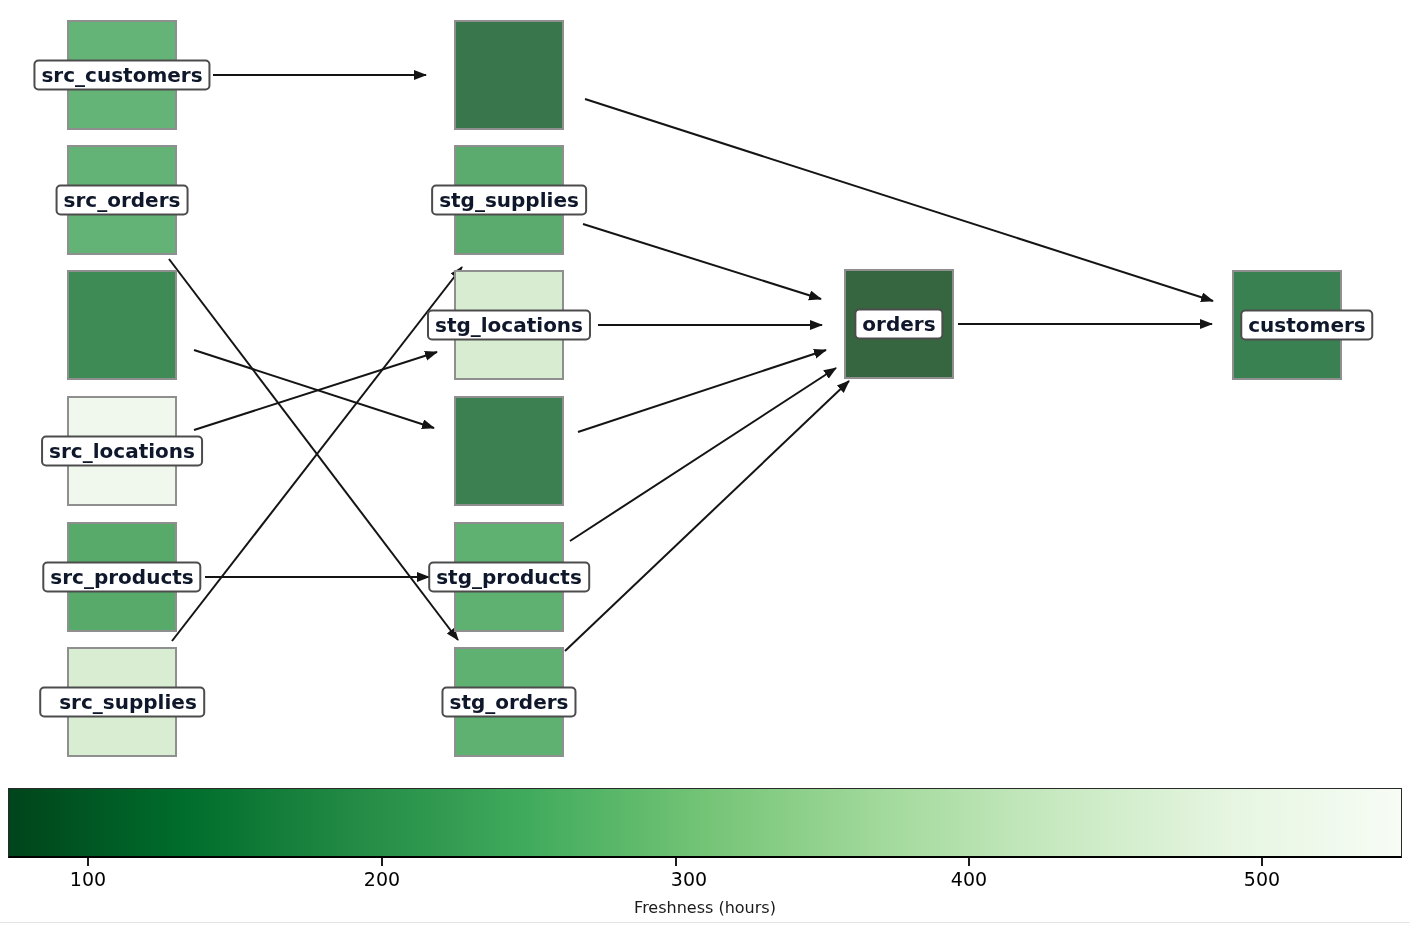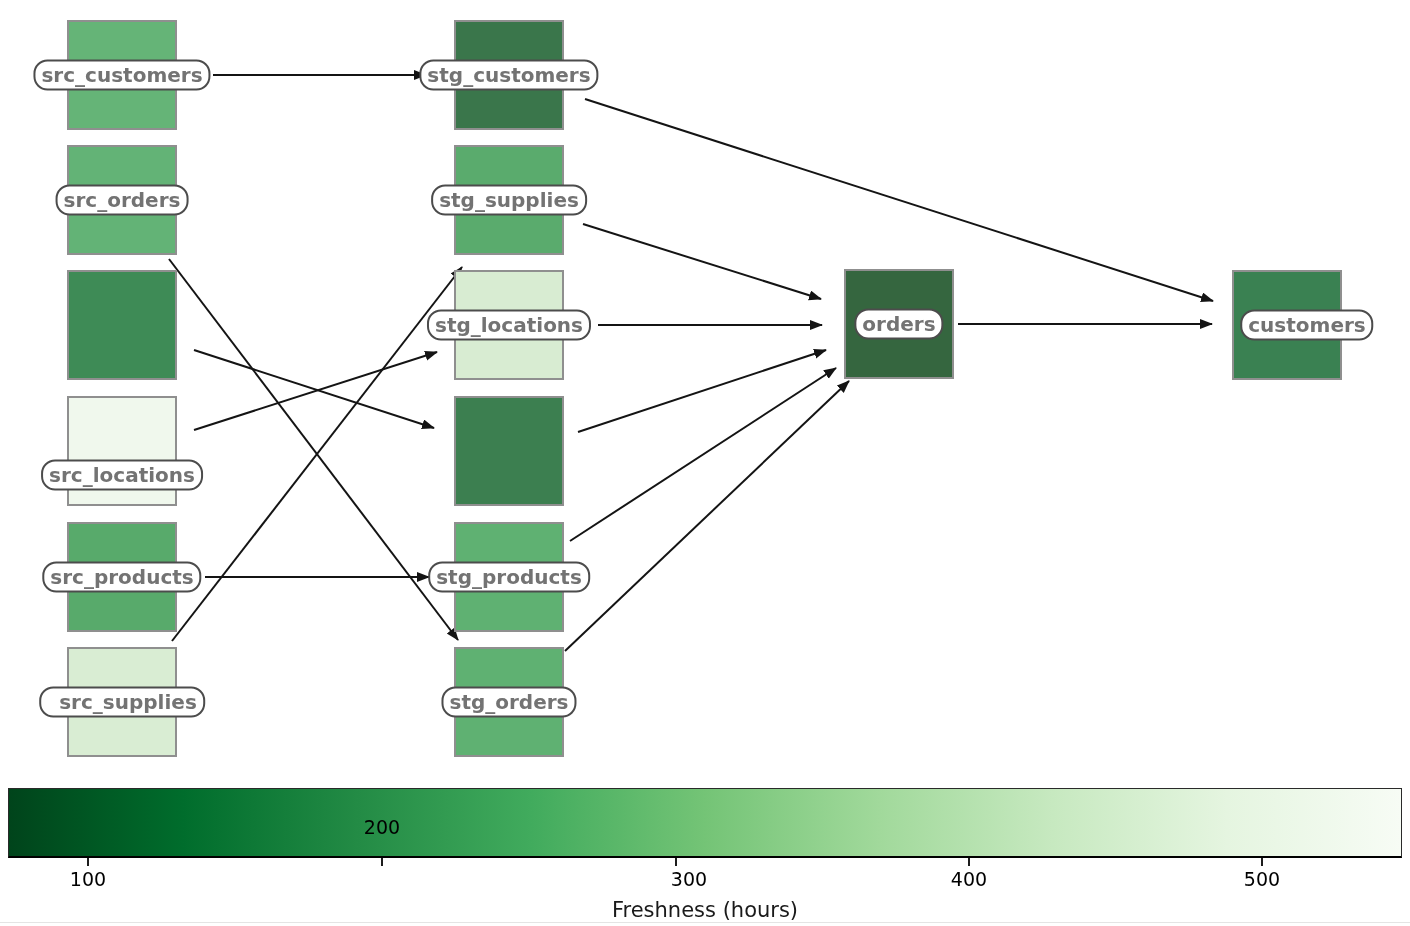--- a/index.html
+++ b/index.html
@@ -14,25 +14,25 @@
   #graph-svg {
     position: absolute;
     left: 0; top: 0;
   }
   #labels-layer { position: absolute; left: 0; top: 0; width: 100%; height: 100%; pointer-events: none; }
   .node-label {
     position: absolute;
     transform: translate(-50%, -50%);
     background: #ffffff;
     border: 2px solid #4c4c4c;
-    border-radius: 14px;
+    border-radius: 5px;
     padding: 1px 6px 2px 6px;
     font-size: 20px;
     font-weight: bold;
-    color: #737373;
+    color: #0f172a;
     white-space: nowrap;
     line-height: 1.2;
   }
   #colorbar-wrap { position: absolute; left: 0; top: 0; width: 100%; }
   #colorbar {
     position: absolute;
     border: 1px solid #2a2a2a;
     border-bottom: 2px solid #000000;
     box-sizing: border-box;
   }
@@ -44,21 +44,21 @@
   }
   .cb-tick-label {
     position: absolute;
     transform: translateX(-50%);
     font-size: 19px;
     color: #000000;
   }
   #cb-title {
     position: absolute;
     transform: translateX(-50%);
-    font-size: 21px;
+    font-size: 16px;
     color: #1a1a1a;
   }
   #bottom-rule {
     position: absolute;
     left: 0;
     width: 100%;
     height: 1px;
     background: #e4e4e4;
   }
 </style>
@@ -101,39 +101,38 @@
         <rect x="455" y="523" width="108" height="108" fill="#5fb172" stroke="#8f8f8f" stroke-width="2"></rect>
         <rect x="455" y="648" width="108" height="108" fill="#5fb172" stroke="#8f8f8f" stroke-width="2"></rect>
         <rect x="845" y="270" width="108" height="108" fill="#35663f" stroke="#8f8f8f" stroke-width="2"></rect>
         <rect x="1233" y="271" width="108" height="108" fill="#3a8152" stroke="#8f8f8f" stroke-width="2"></rect>
       </g>
   </svg>
 
   <div id="labels-layer">
       <div class="node-label" style="left: 122px; top: 75px;">src_customers</div>
       <div class="node-label" style="left: 122px; top: 200px;">src_orders</div>
-      <div class="node-label" style="left: 122px; top: 451px; margin-top: 24px;">src_locations</div>
+      <div class="node-label" style="left: 122px; top: 451px;">src_locations</div>
       <div class="node-label" style="left: 122px; top: 577px;">src_products</div>
       <div class="node-label" style="left: 122px; top: 702px; padding-left: 18px;">src_supplies</div>
-      <div class="node-label" style="left: 509px; top: 75px;">stg_customers</div>
       <div class="node-label" style="left: 509px; top: 200px;">stg_supplies</div>
       <div class="node-label" style="left: 509px; top: 325px;">stg_locations</div>
       <div class="node-label" style="left: 509px; top: 577px;">stg_products</div>
       <div class="node-label" style="left: 509px; top: 702px;">stg_orders</div>
       <div class="node-label" style="left: 899px; top: 324px;">orders</div>
       <div class="node-label" style="left: 1287px; top: 325px; margin-left: 20px;">customers</div>
     </div>
 
   <div id="colorbar-wrap">
     <div id="colorbar" style="left: 8px; top: 788px; width: 1394px; height: 70px; background: linear-gradient(90deg, rgb(0, 68, 27) 0%, rgb(0, 109, 44) 12.5%, rgb(35, 139, 69) 25%, rgb(65, 171, 93) 37.5%, rgb(116, 196, 118) 50%, rgb(161, 217, 155) 62.5%, rgb(199, 233, 192) 75%, rgb(229, 245, 224) 87.5%, rgb(247, 252, 245) 100%);"></div>
     <div id="cb-ticks">
         <div class="cb-tick" style="left: 87px; top: 858px;"></div>
         <div class="cb-tick-label" style="left: 88px; top: 868px;">100</div>
         <div class="cb-tick" style="left: 381px; top: 858px;"></div>
-        <div class="cb-tick-label" style="left: 382px; top: 816px;">200</div>
+        <div class="cb-tick-label" style="left: 382px; top: 868px;">200</div>
         <div class="cb-tick" style="left: 675px; top: 858px;"></div>
         <div class="cb-tick-label" style="left: 676px; top: 868px; margin-left: 13px;">300</div>
         <div class="cb-tick" style="left: 968px; top: 858px;"></div>
         <div class="cb-tick-label" style="left: 969px; top: 868px;">400</div>
         <div class="cb-tick" style="left: 1261px; top: 858px;"></div>
         <div class="cb-tick-label" style="left: 1262px; top: 868px;">500</div>
       </div>
     <div id="cb-title" style="left: 705px; top: 898px;">Freshness (hours)</div>
   </div>
 

